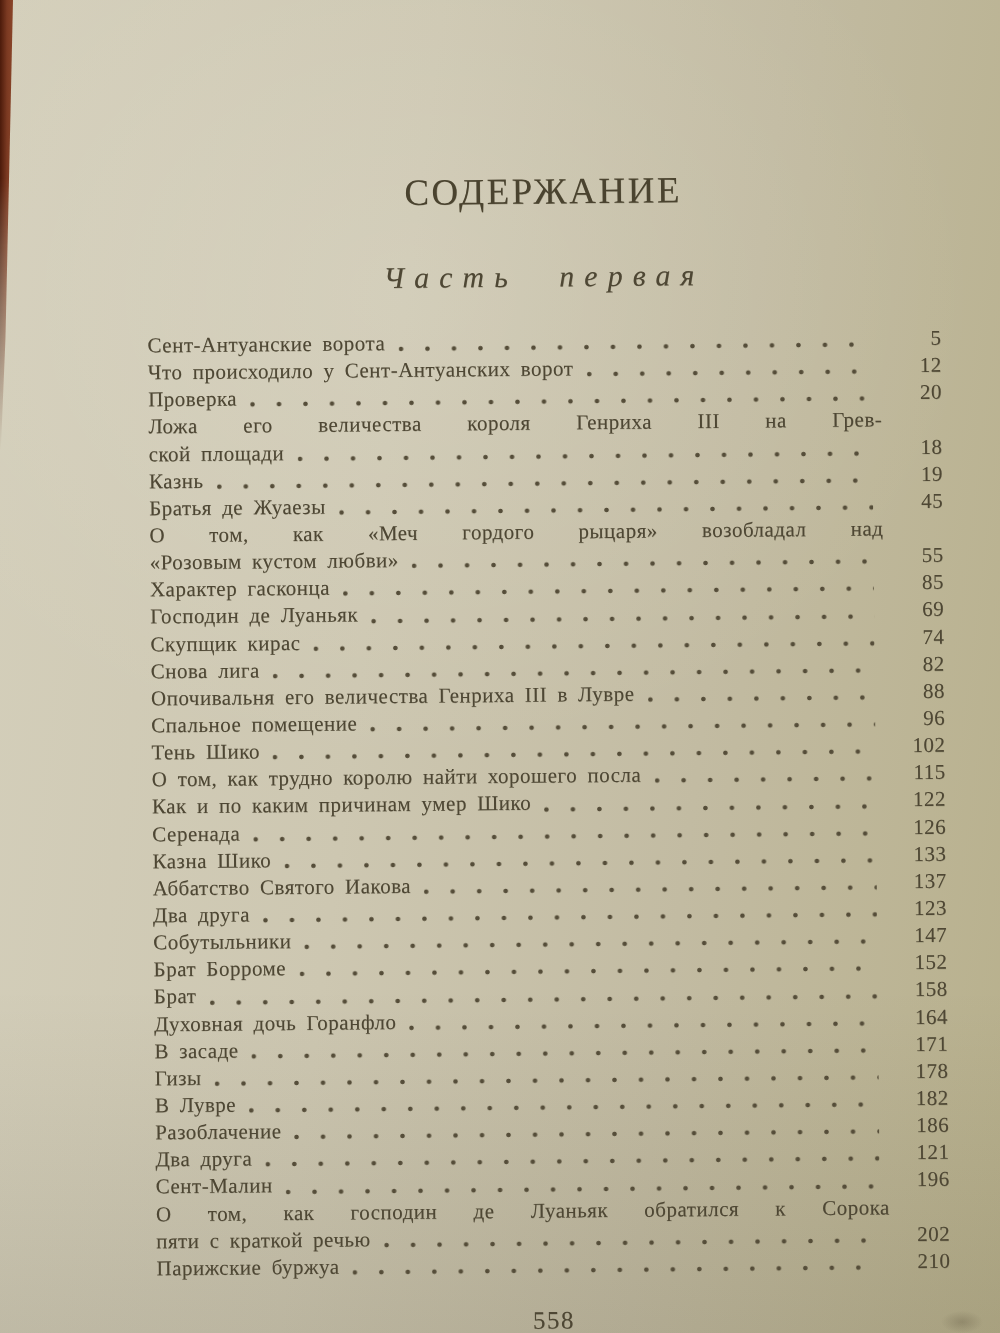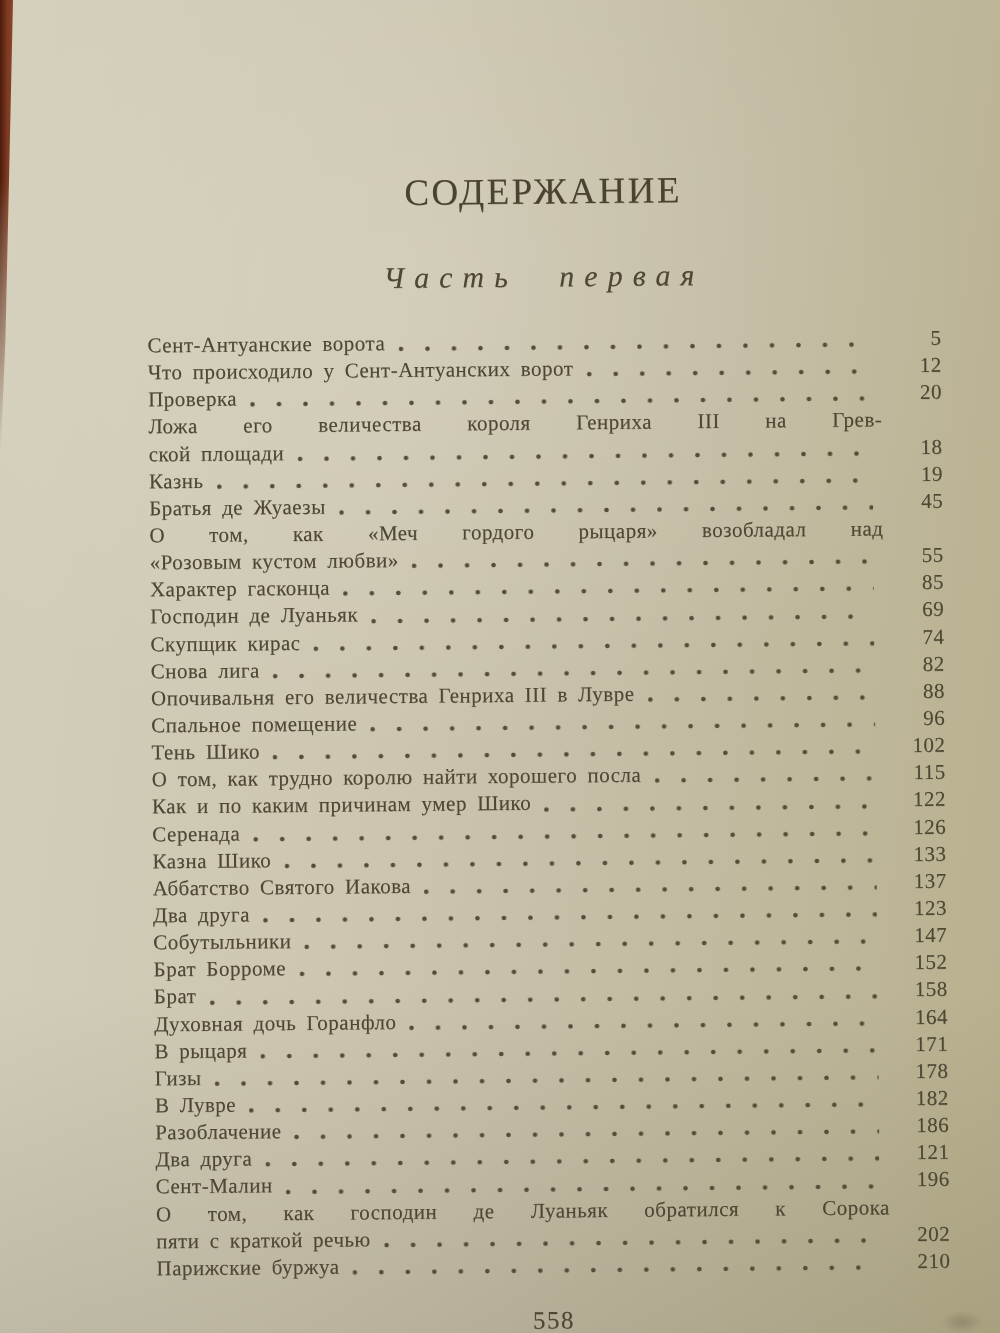--- a/index.html
+++ b/index.html
@@ -230,21 +230,21 @@
     <span class="p">158</span>
   </div>
 
   <div class="row">
     <span class="t">Духовная дочь Горанфло</span>
     <span class="leader"></span>
     <span class="p">164</span>
   </div>
 
   <div class="row">
-    <span class="t">В рыцаря</span>
+    <span class="t">В засаде</span>
     <span class="leader"></span>
     <span class="p">171</span>
   </div>
 
   <div class="row">
     <span class="t">Гизы</span>
     <span class="leader"></span>
     <span class="p">178</span>
   </div>
 

